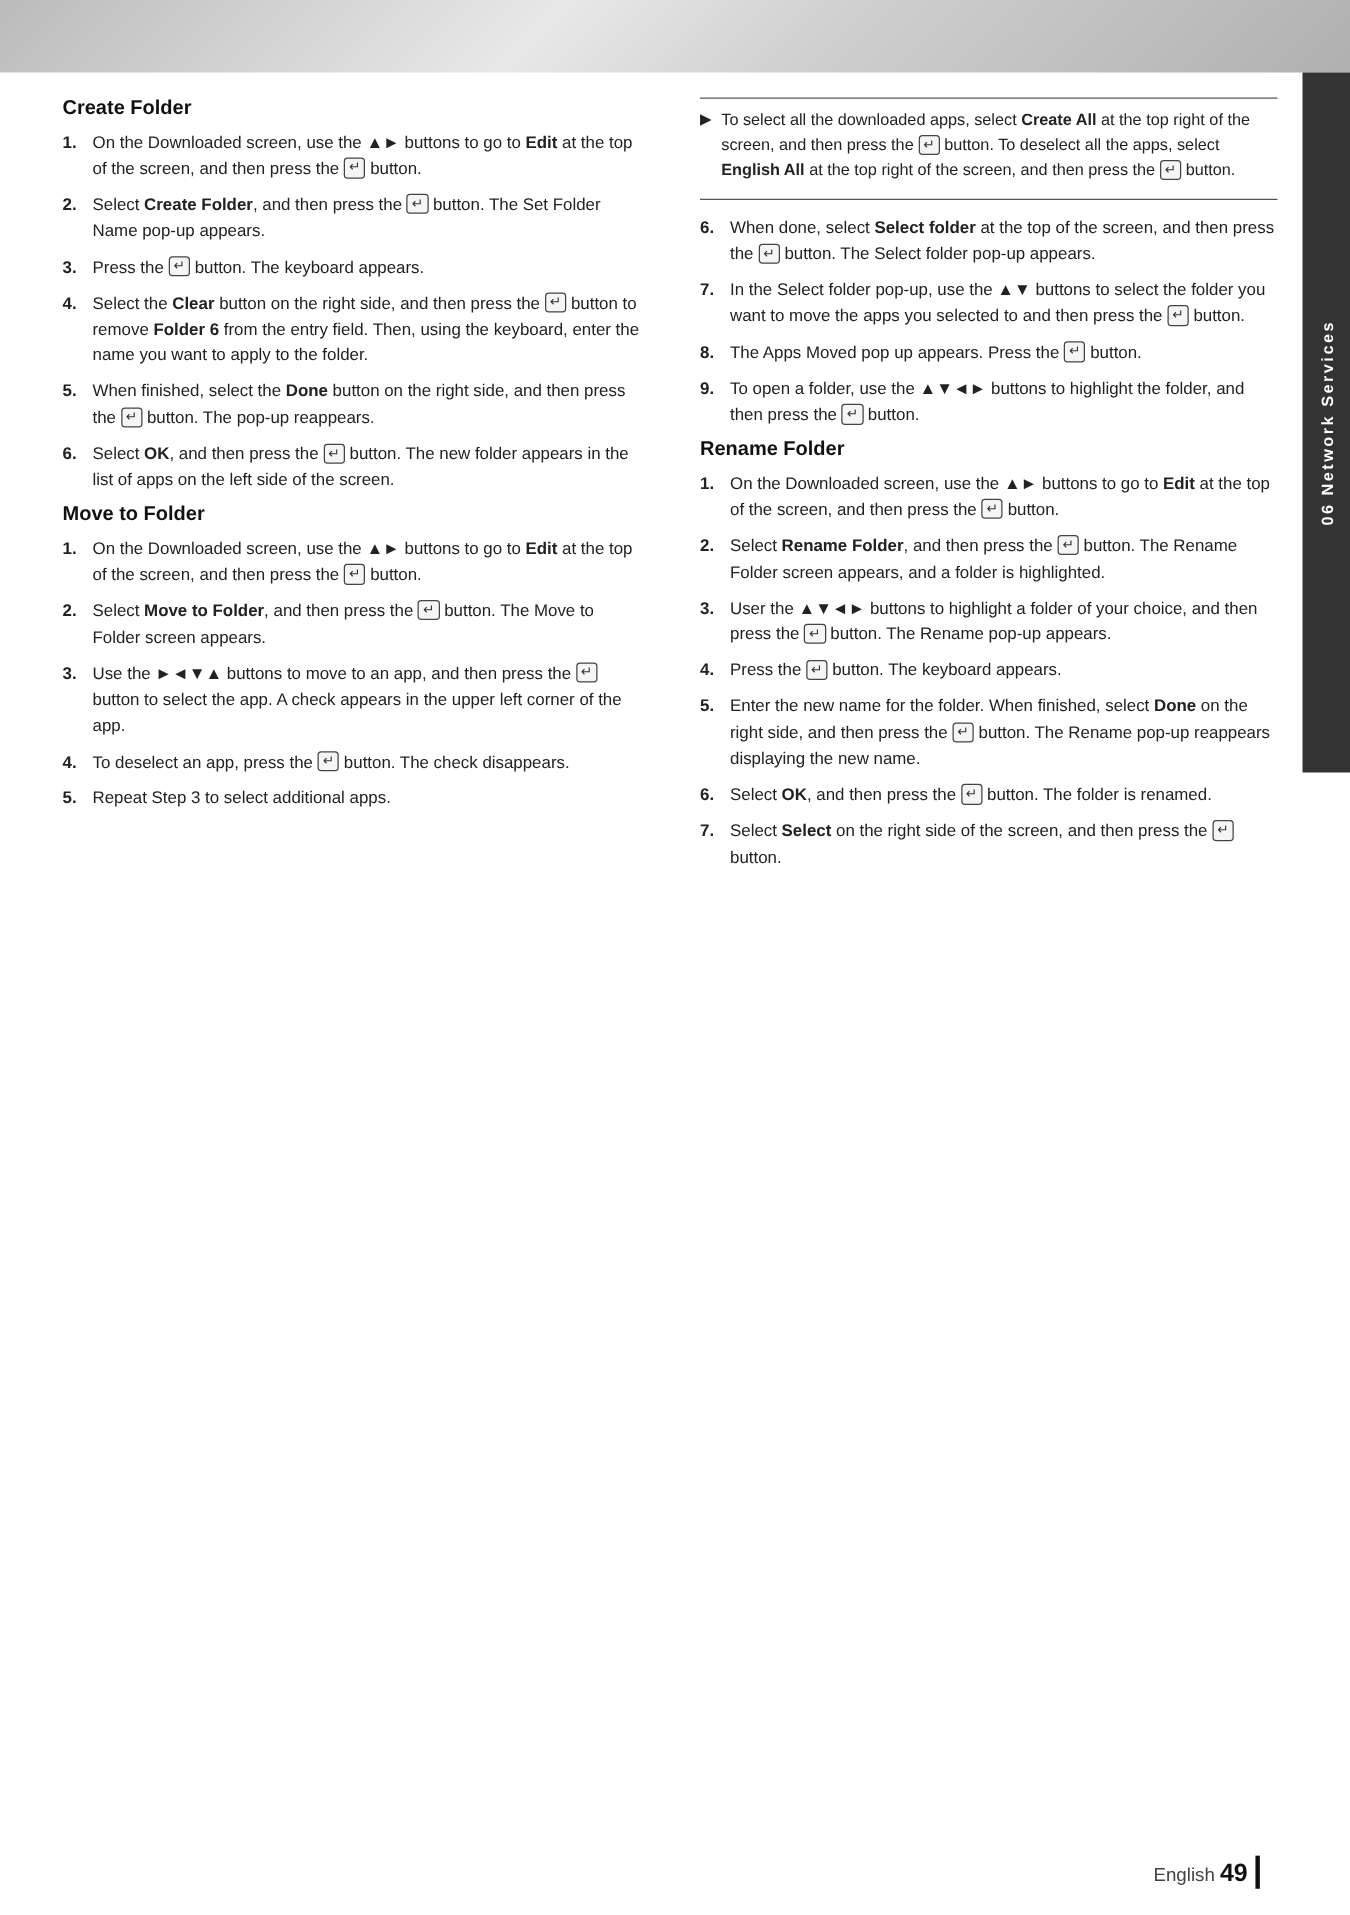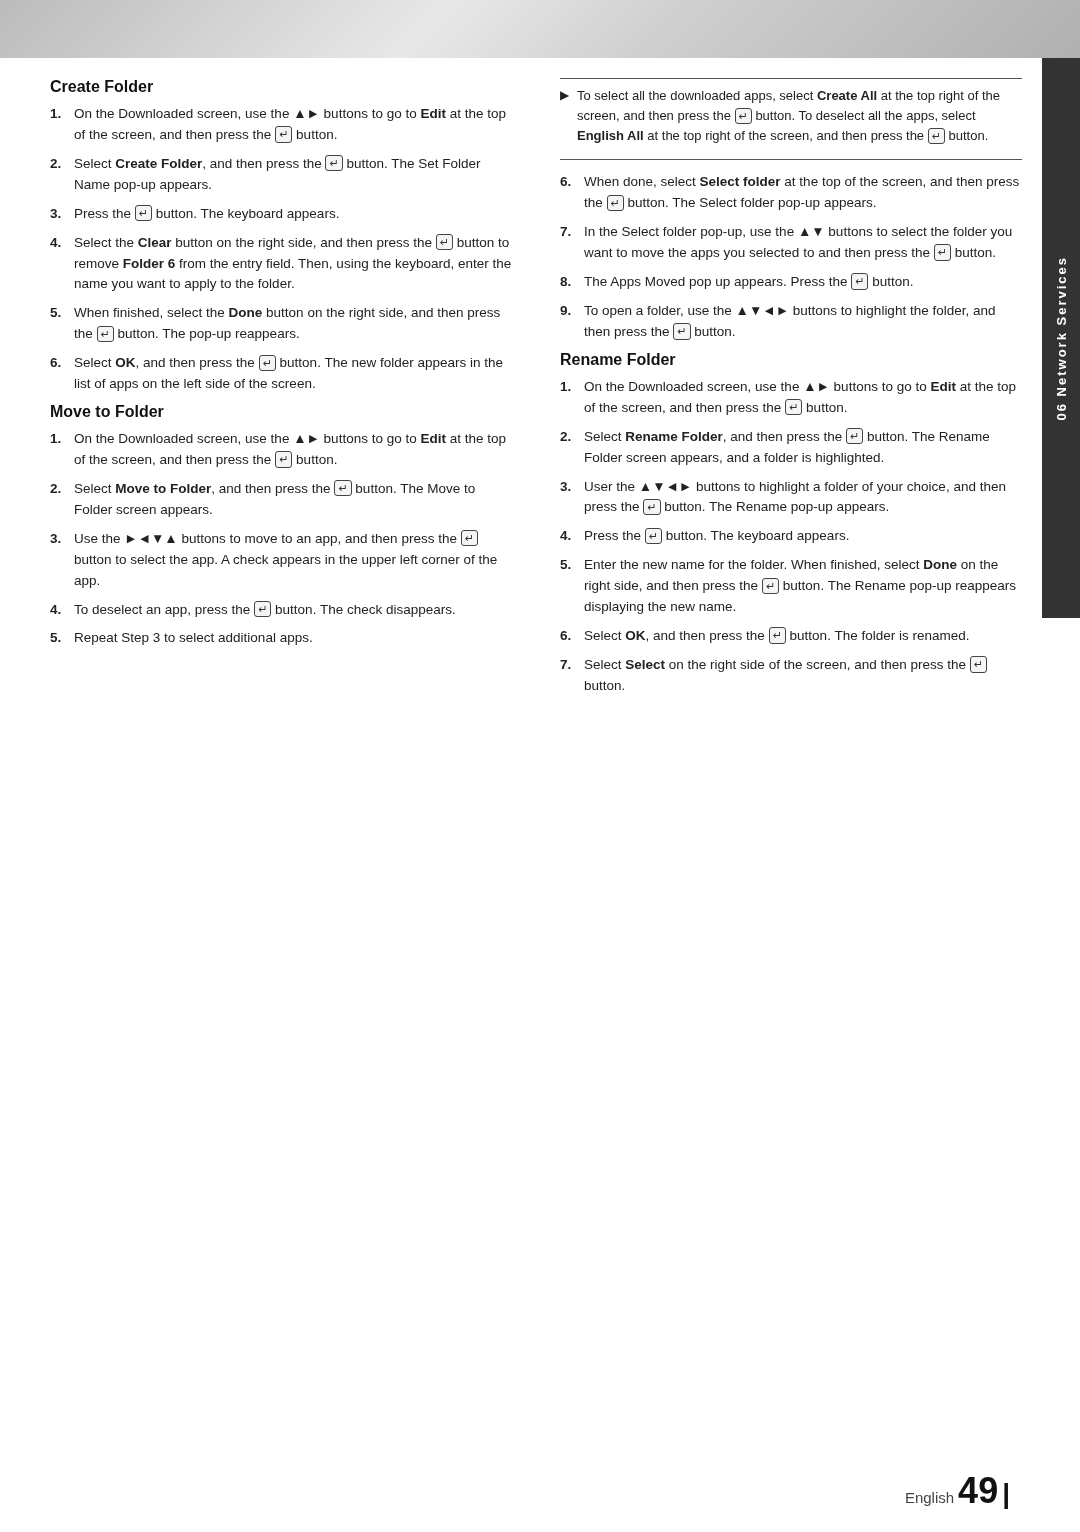--- a/index.html
+++ b/index.html
@@ -186,21 +186,21 @@
       align-items: baseline;
       gap: 4px;
     }
 
     .footer-english {
       font-size: 15px;
       color: #444;
     }
 
     .footer-num {
-      font-size: 36px;
+      font-size: 20px;
       font-weight: bold;
       color: #111;
     }
 
     .footer-bar {
       font-size: 28px;
       font-weight: bold;
       color: #111;
     }
 

